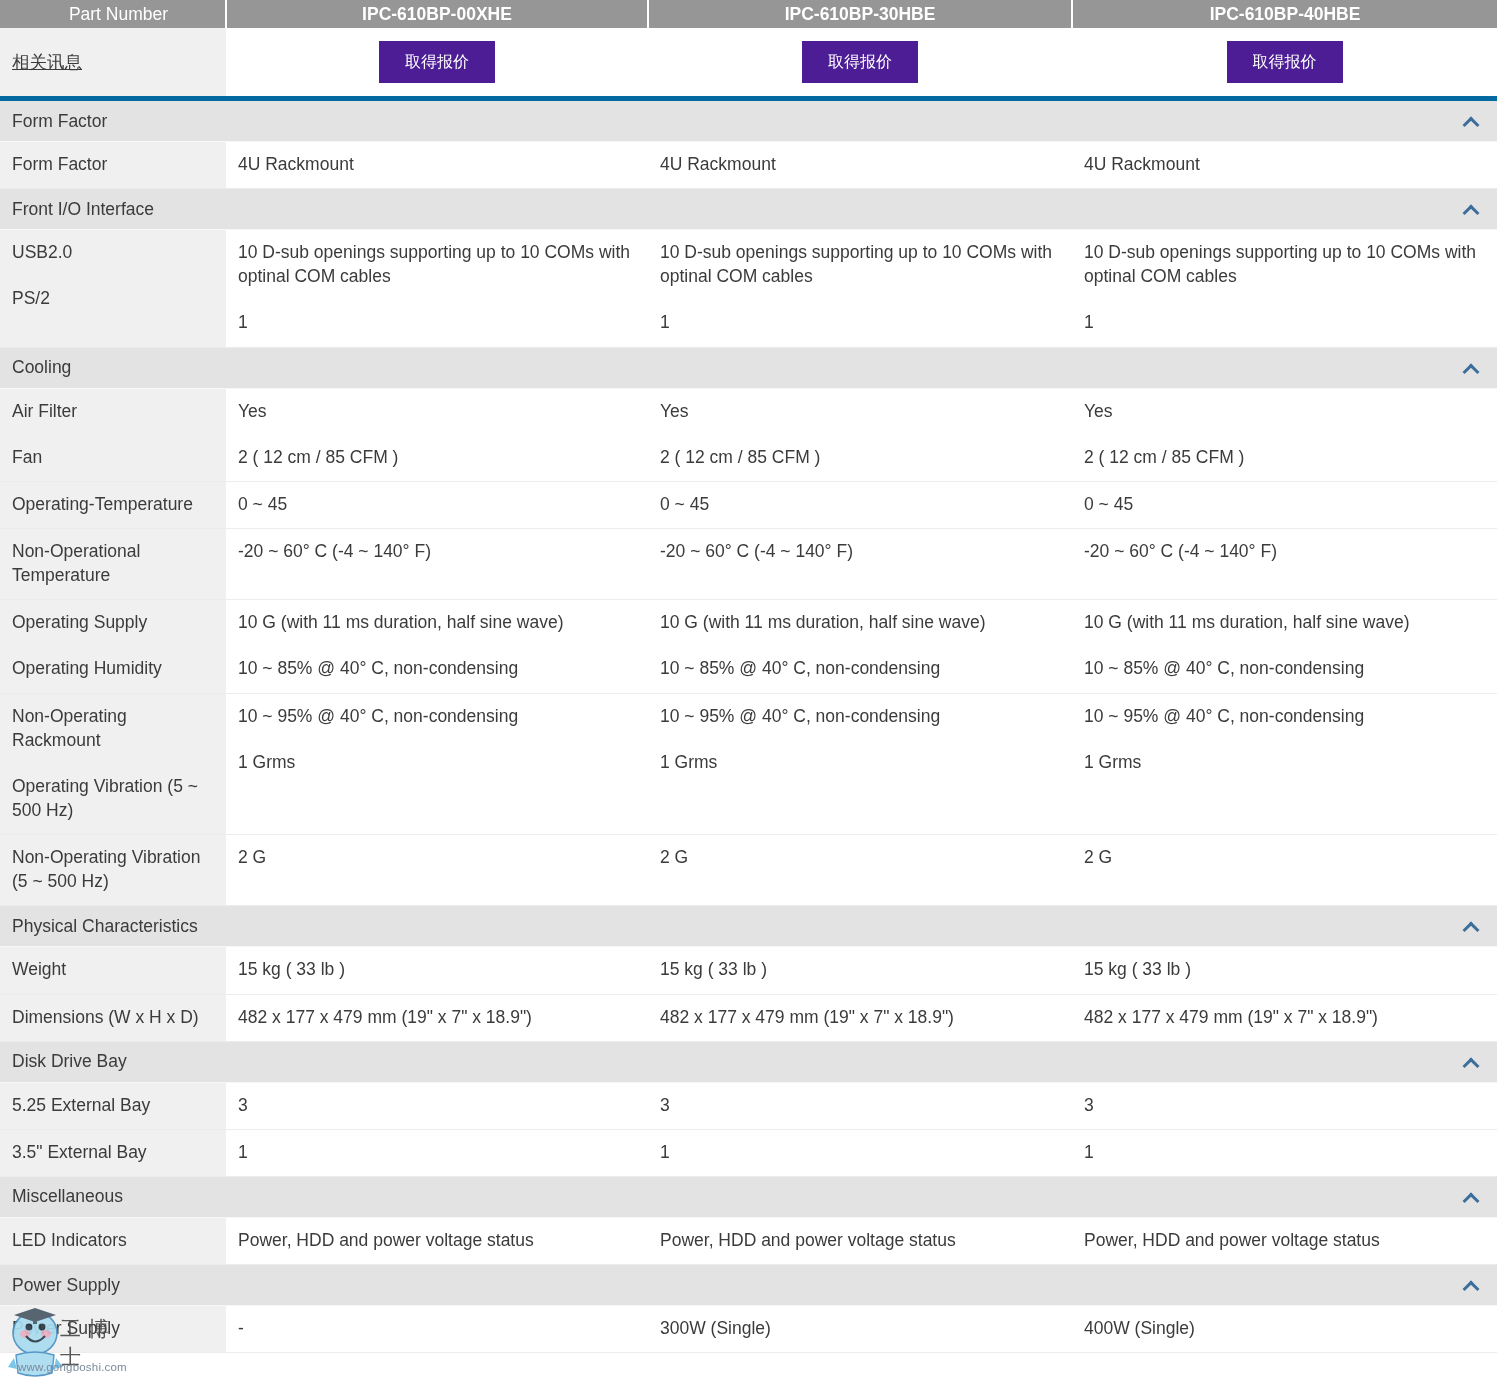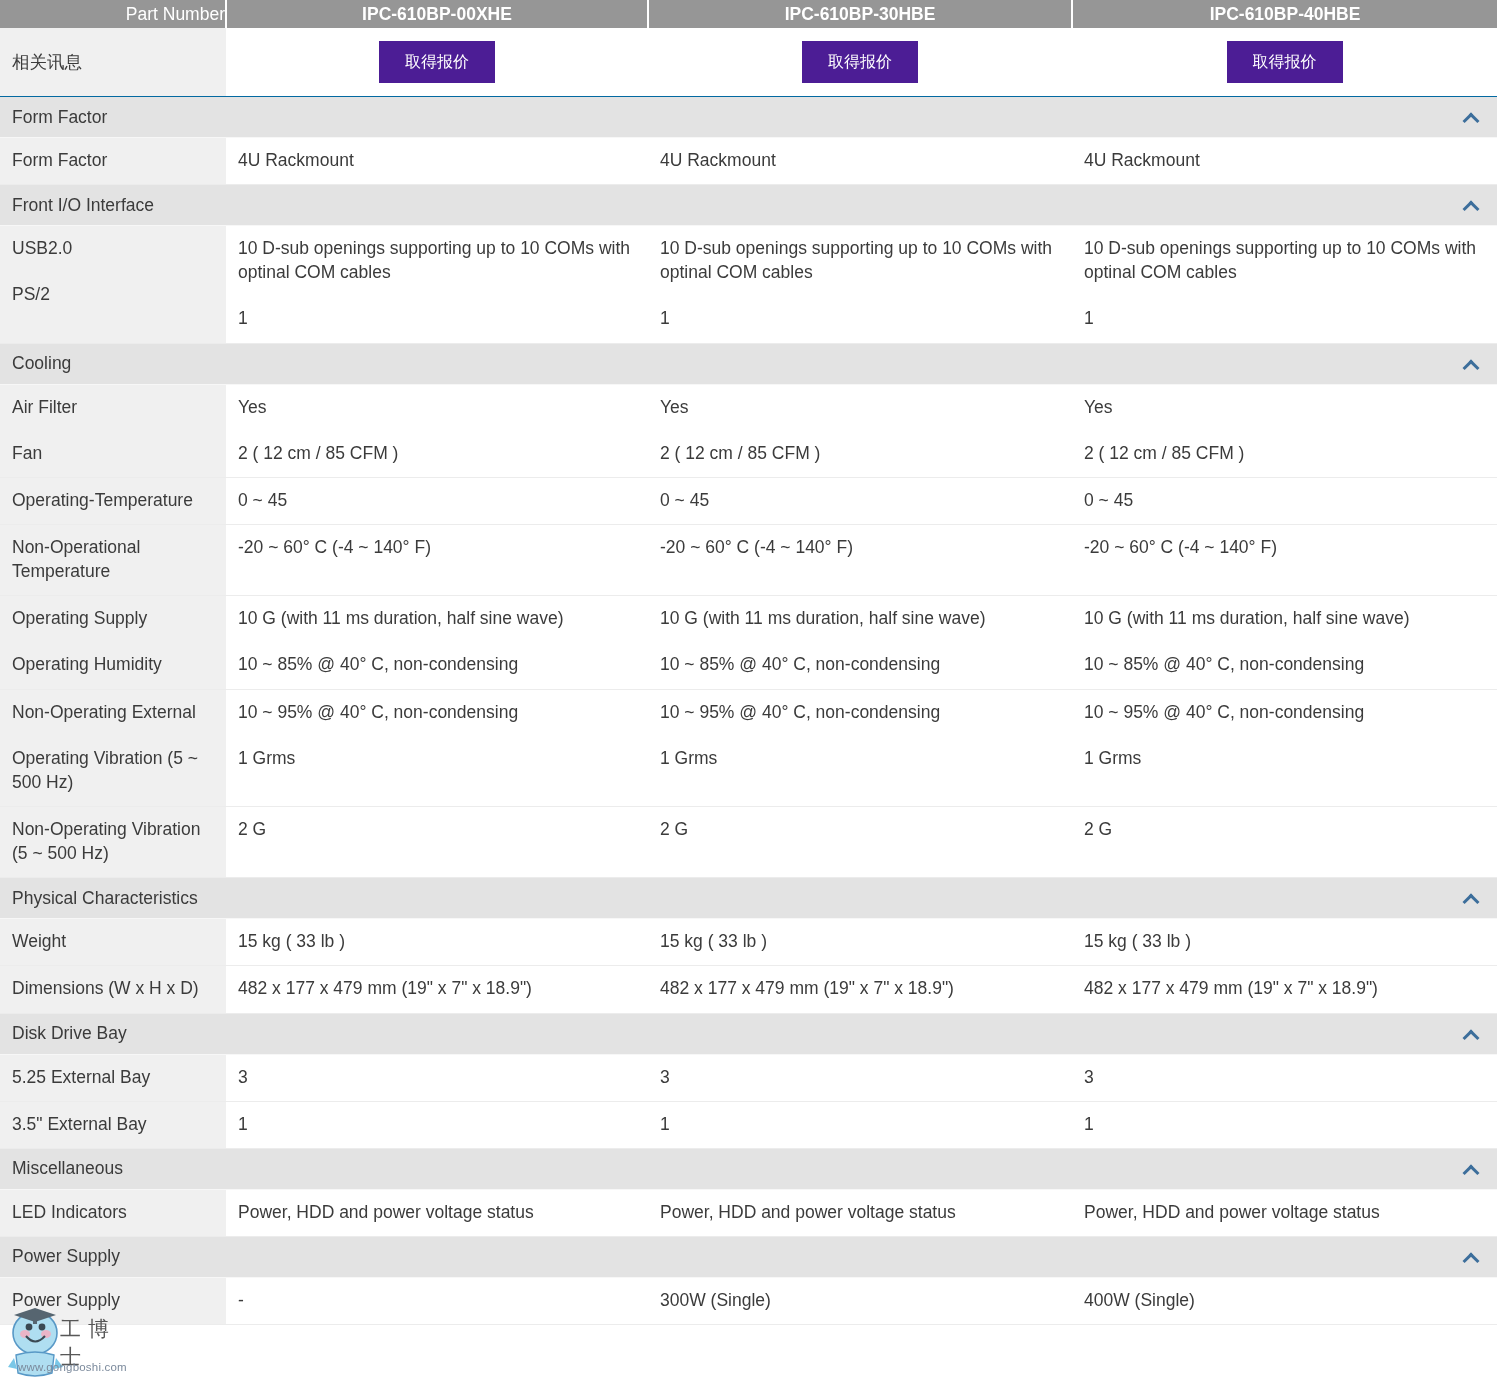--- a/index.html
+++ b/index.html
@@ -30,39 +30,40 @@
   col.c-val3  { width: 425px; }
 
   
   tr.header-row > th {
     background: #969696;
     color: #ffffff;
     font-weight: normal;
     font-size: 17.5px;
     height: 28px;
     padding: 0 0 0 12px;
-    text-align: right;
+    text-align: center;
     vertical-align: middle;
     border-right: 2px solid #ffffff;
   }
   tr.header-row > th.part-col {
     text-align: center;
     padding: 0;
     font-weight: bold;
   }
   tr.header-row > th:last-child { border-right: none; margin-top: 33px; }
 
   
   tr.quote-row > td {
     background: #ffffff;
     height: 68px;
     vertical-align: middle;
     padding: 0;
     text-align: center;
-    border-bottom: 1px solid #0369a1;
+    border-bottom: 5px solid #0369a1;
+    text-decoration: underline;
   }
   tr.quote-row > td.label-cell {
     background: #f0f0f0;
     text-align: left;
     padding-left: 12px;
     font-size: 17.5px;
     color: #3b3b3b;
   }
   .quote-btn {
     display: inline-block;
@@ -351,21 +352,21 @@
         <td class="value-col">
           <div class="stack">
             <div class="cellline">10 G (with 11 ms duration, half sine wave)</div>
             <div class="cellline">10 ~ 85% @ 40° C, non-condensing</div>
           </div>
         </td>
       </tr>
       <tr class="group-row">
         <td class="label-col">
           <div class="stack label-stack">
-            <div class="cellline">Non-Operating External</div>
+            <div class="cellline">Non-Operating Rackmount</div>
             <div class="cellline">Operating Vibration (5 ~ 500 Hz)</div>
           </div>
         </td>
         <td class="value-col">
           <div class="stack">
             <div class="cellline">10 ~ 95% @ 40° C, non-condensing</div>
             <div class="cellline">1 Grms</div>
           </div>
         </td>
         <td class="value-col">

